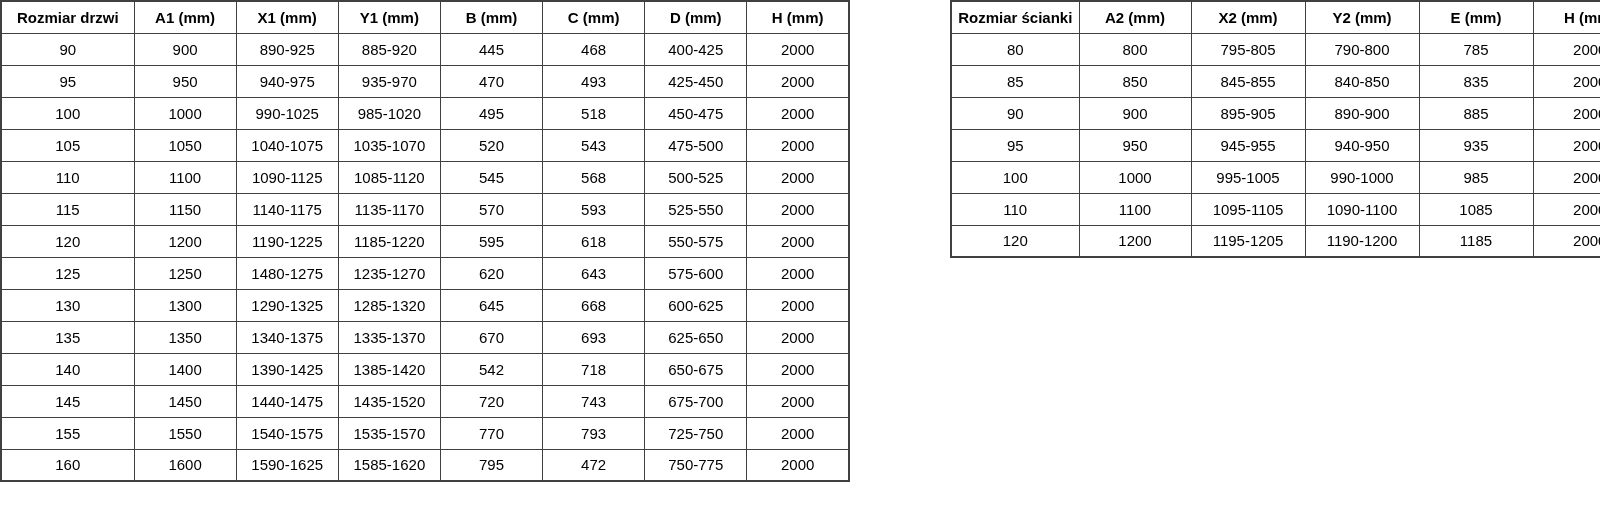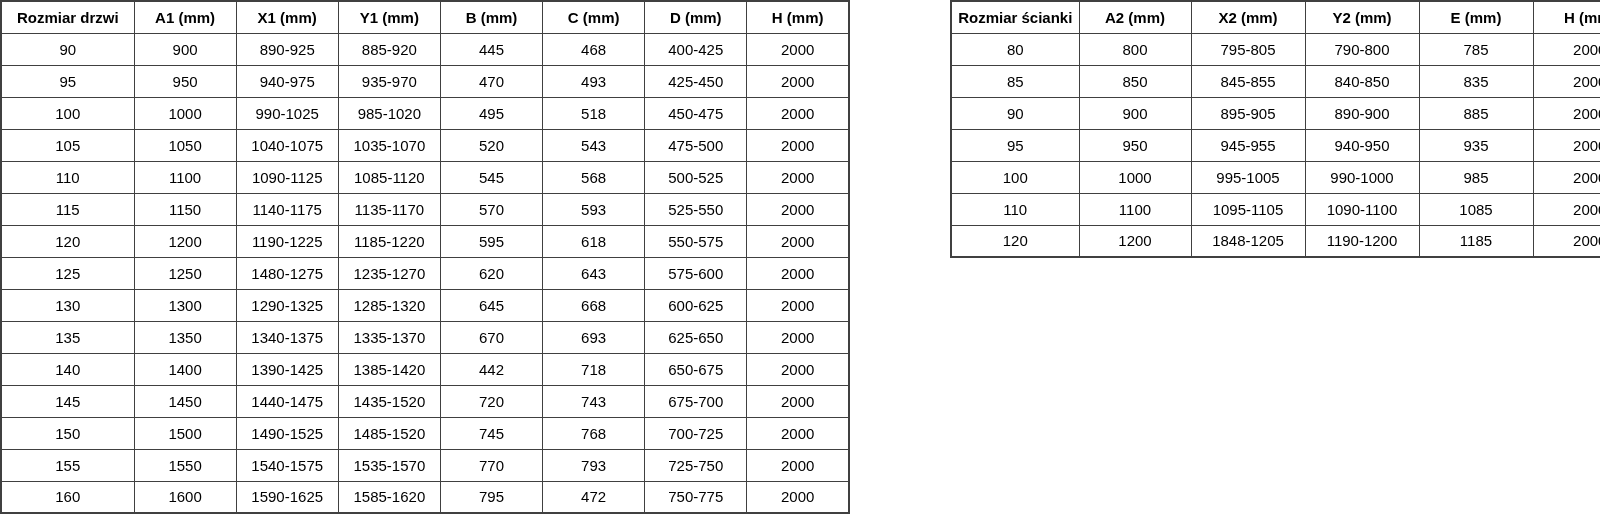--- a/index.html
+++ b/index.html
@@ -184,43 +184,33 @@
           <td>670</td>
           <td>693</td>
           <td>625-650</td>
           <td>2000</td>
         </tr>
         <tr>
           <td>140</td>
           <td>1400</td>
           <td>1390-1425</td>
           <td>1385-1420</td>
-          <td>442</td>
+          <td>542</td>
           <td>718</td>
           <td>650-675</td>
           <td>2000</td>
         </tr>
         <tr>
           <td>145</td>
           <td>1450</td>
           <td>1440-1475</td>
           <td>1435-1520</td>
           <td>720</td>
           <td>743</td>
           <td>675-700</td>
-          <td>2000</td>
-        </tr>
-        <tr>
-          <td>150</td>
-          <td>1500</td>
-          <td>1490-1525</td>
-          <td>1485-1520</td>
-          <td>745</td>
-          <td>768</td>
-          <td>700-725</td>
           <td>2000</td>
         </tr>
         <tr>
           <td>155</td>
           <td>1550</td>
           <td>1540-1575</td>
           <td>1535-1570</td>
           <td>770</td>
           <td>793</td>
           <td>725-750</td>
@@ -303,20 +293,20 @@
           <td>110</td>
           <td>1100</td>
           <td>1095-1105</td>
           <td>1090-1100</td>
           <td>1085</td>
           <td>2000</td>
         </tr>
         <tr>
           <td>120</td>
           <td>1200</td>
-          <td>1848-1205</td>
+          <td>1195-1205</td>
           <td>1190-1200</td>
           <td>1185</td>
           <td>2000</td>
         </tr>
       </tbody>
     </table>
 </div>
 
 </body></html>

